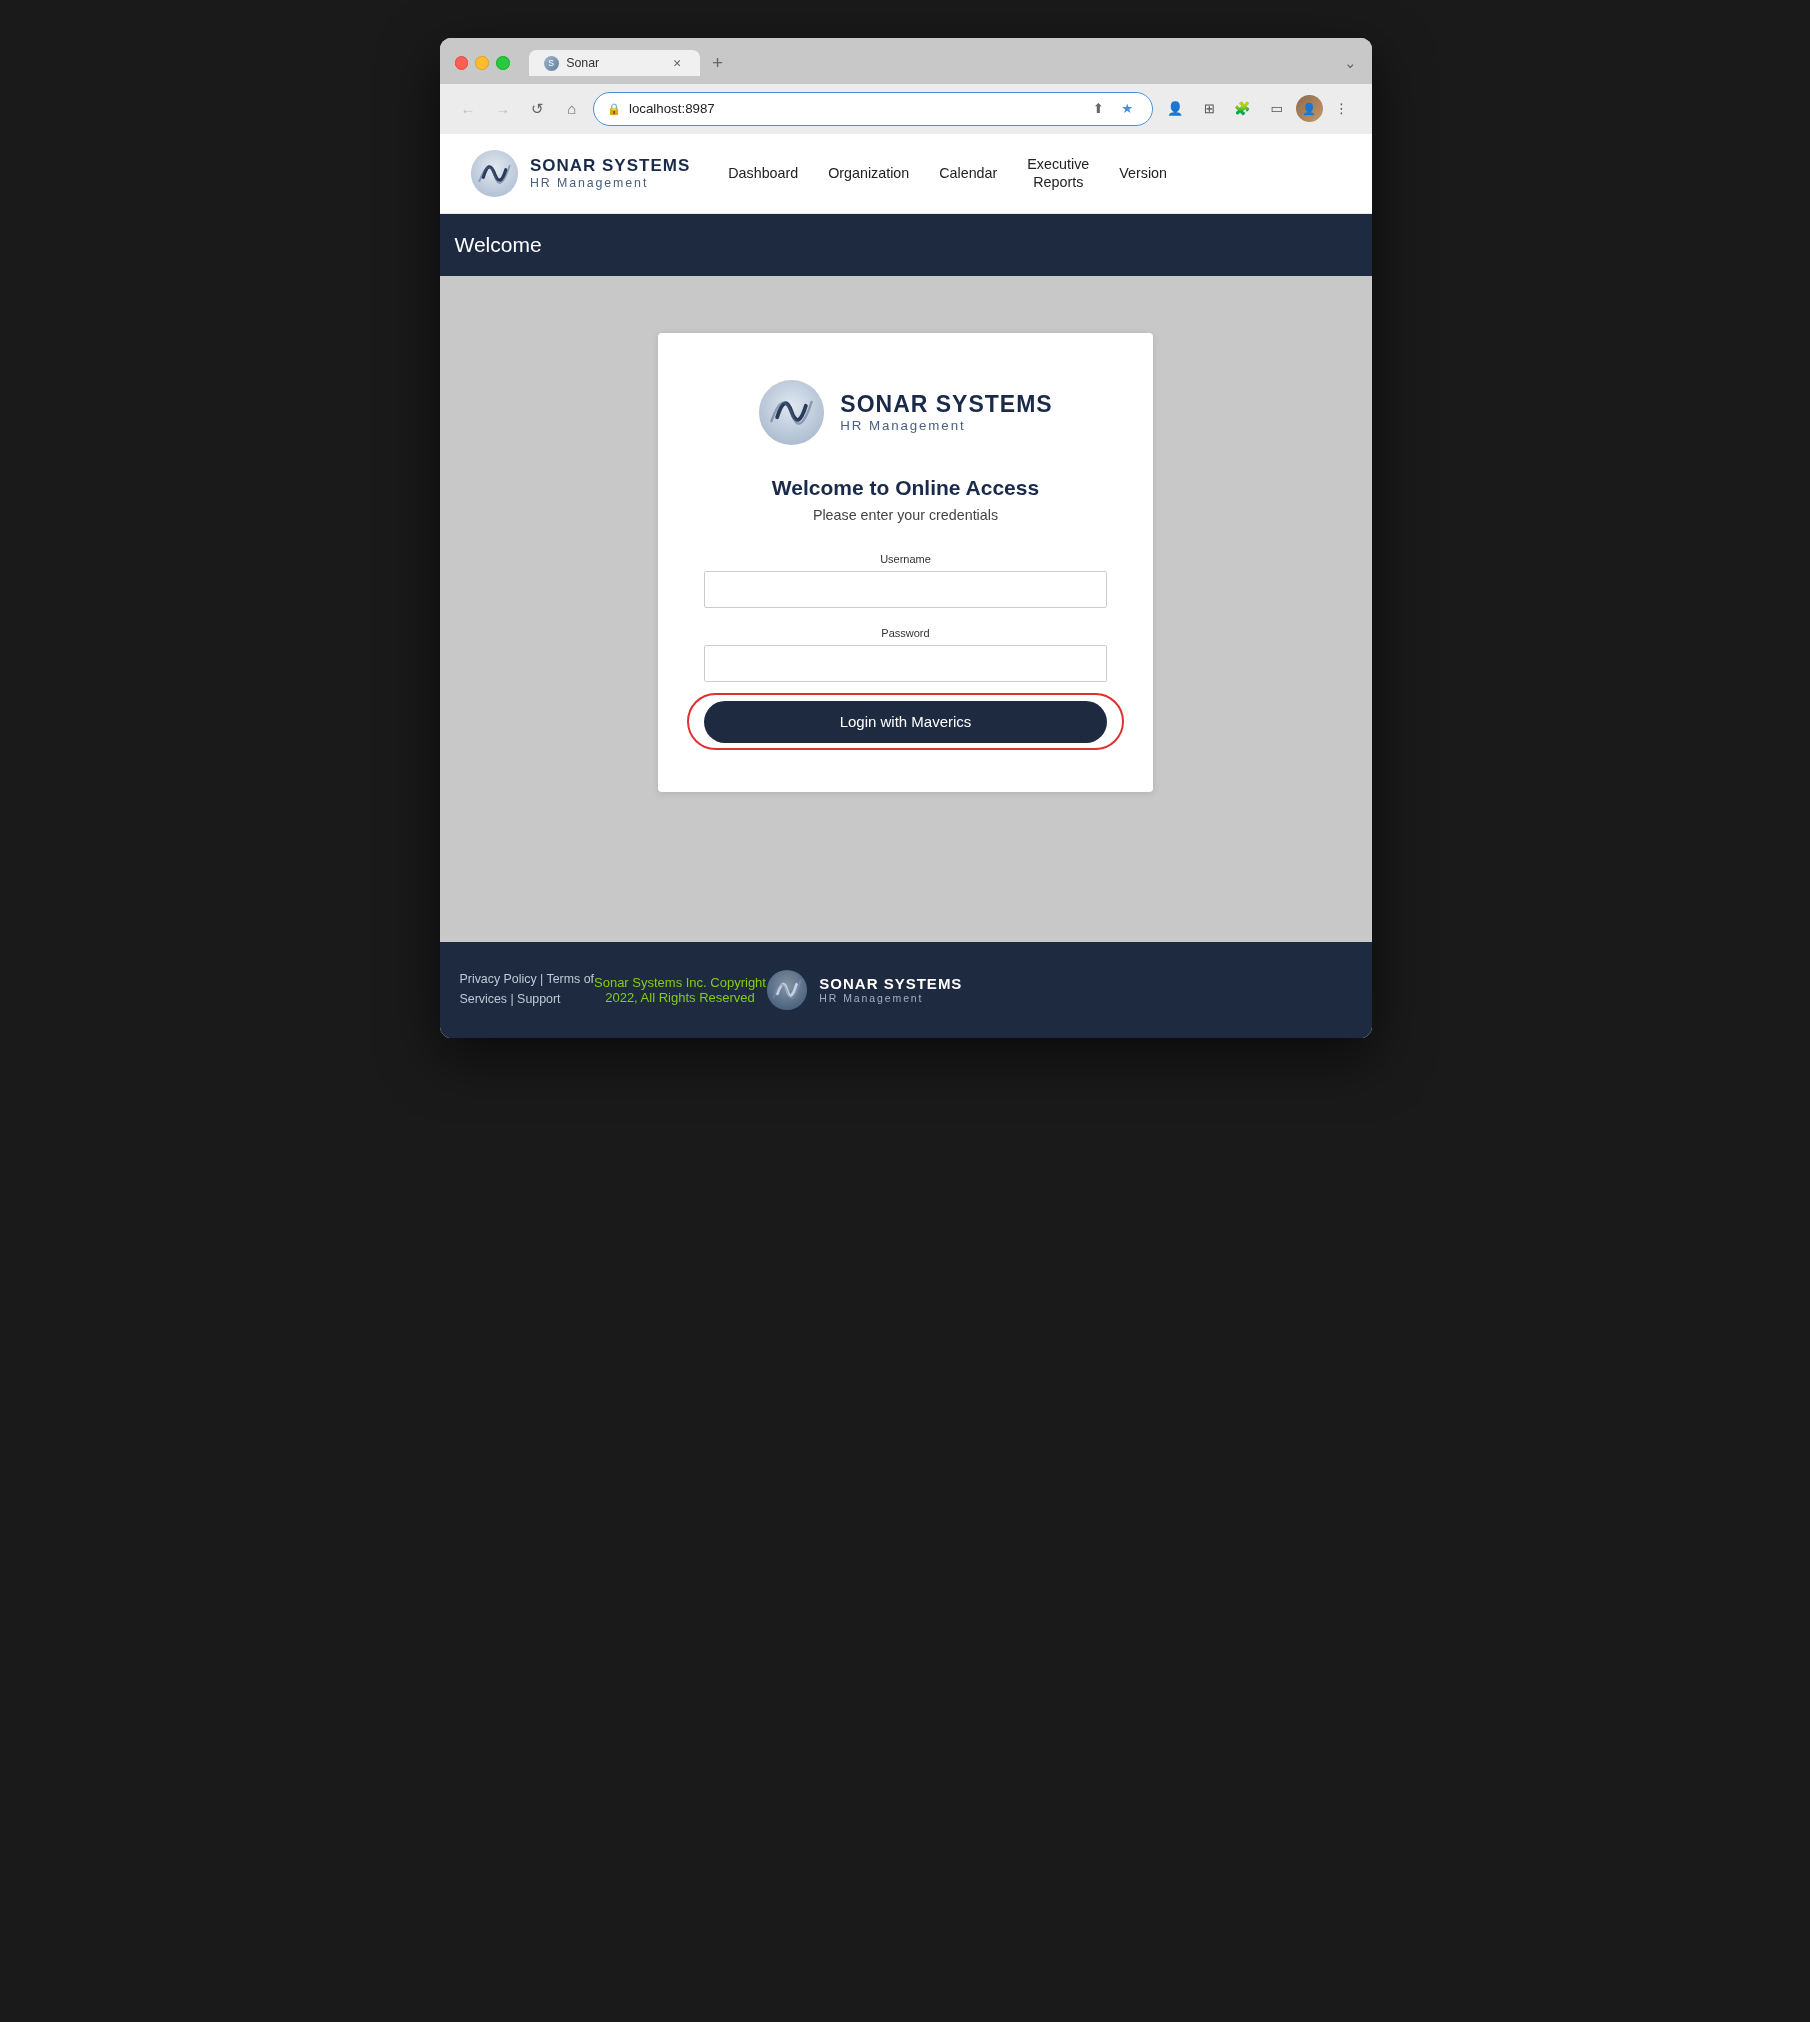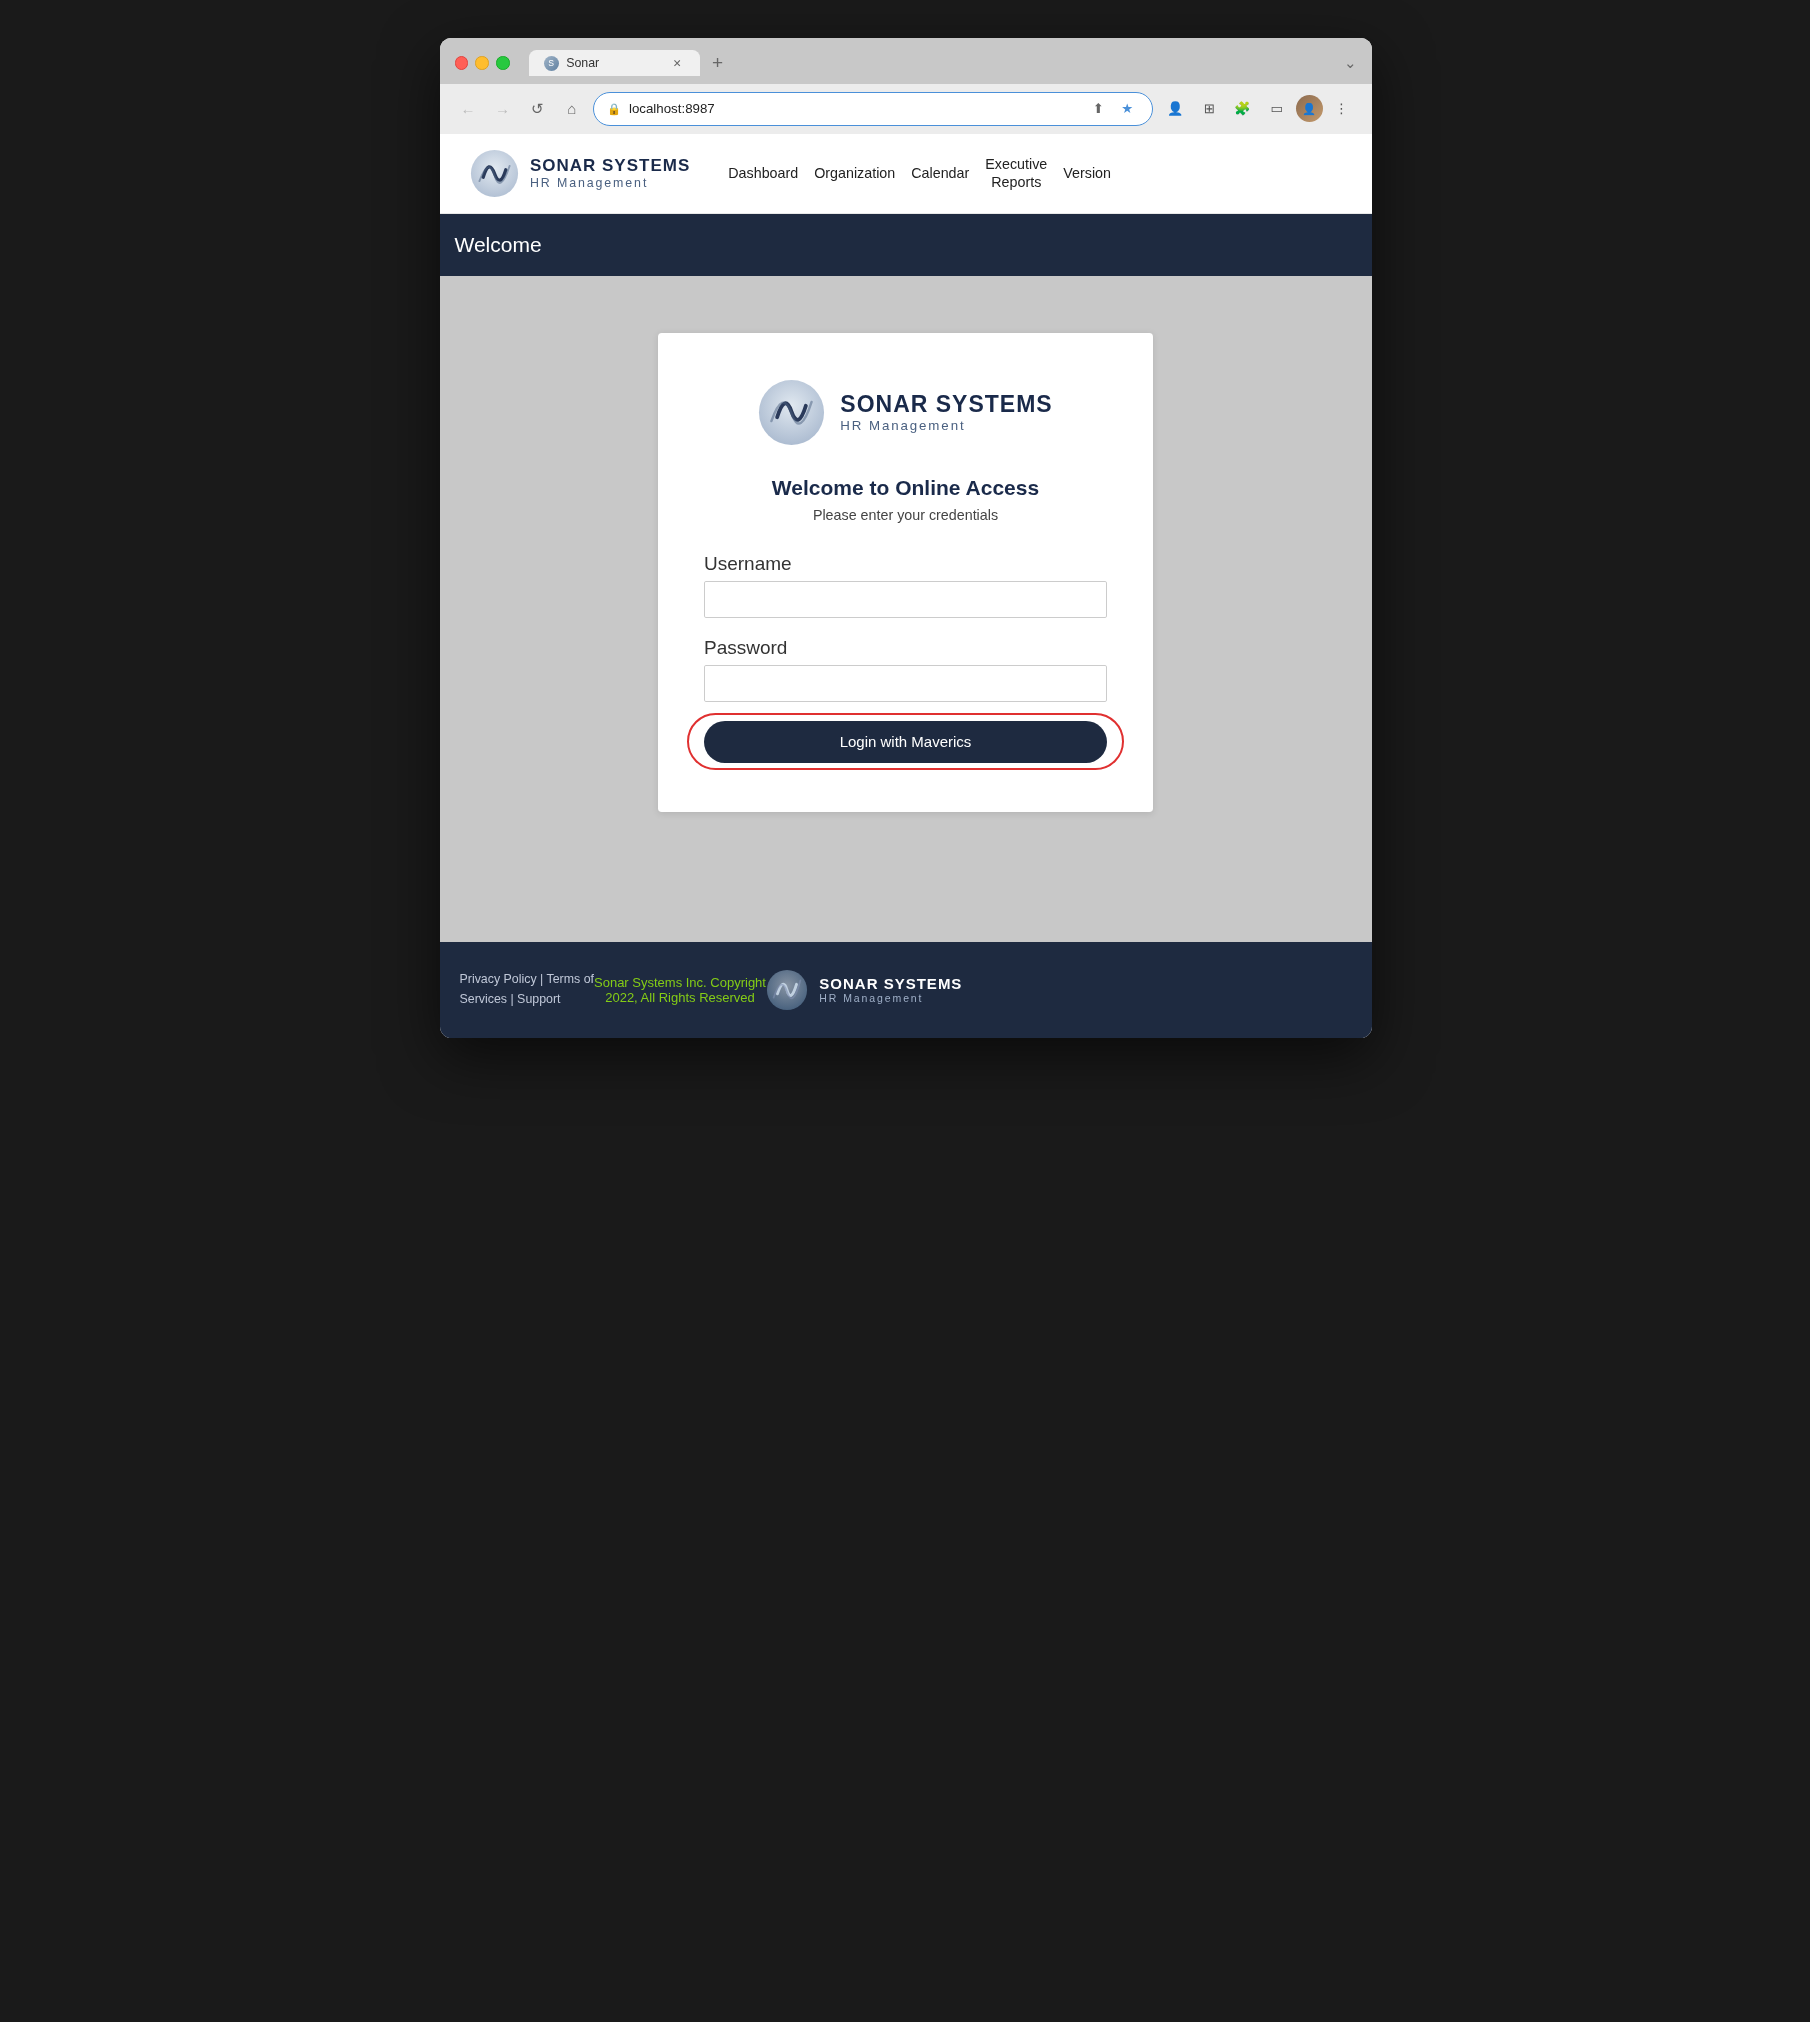--- a/index.html
+++ b/index.html
@@ -243,21 +243,21 @@
     }
 
     .logo-subtitle {
       font-size: 12.4px;
       color: #4a6080;
       letter-spacing: 1.9px;
     }
 
     .nav-menu {
       display: flex;
-      gap: 16px;
+      gap: 30px;
       align-items: center;
       justify-content: space-between;
     }
 
     .nav-item {
       font-size: 14.3px;
       color: #222;
       cursor: pointer;
       text-decoration: none;
     }
@@ -346,23 +346,24 @@
       text-align: center;
     }
 
     .form-group {
       width: 100%;
       margin-bottom: 19px;
     }
 
     .form-label {
       display: block;
-      font-size: 19px;
+      font-size: 11px;
       color: #333;
       margin-bottom: 5.7px;
+      text-align: center;
     }
 
     .form-input {
       width: 100%;
       padding: 9.5px 11.4px;
       border: 1px solid #ccc;
       border-radius: 1.9px;
       font-size: 14.3px;
       outline: none;
     }

